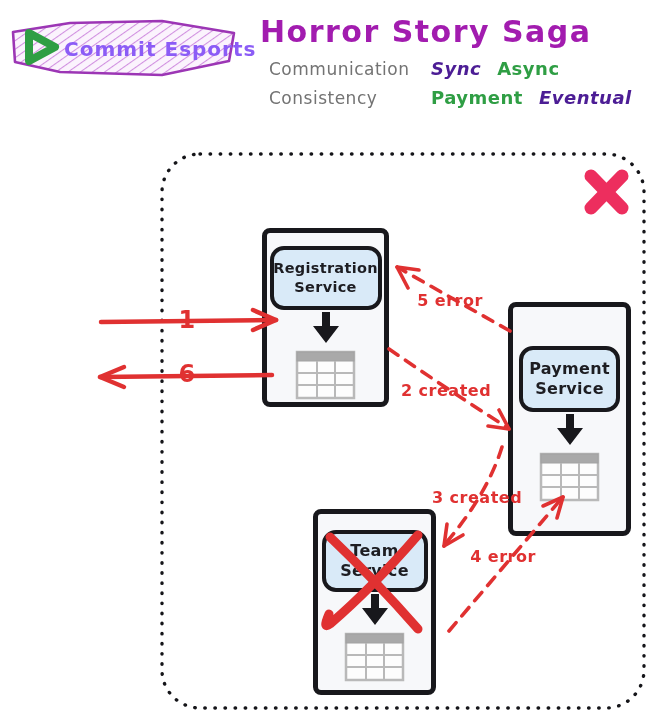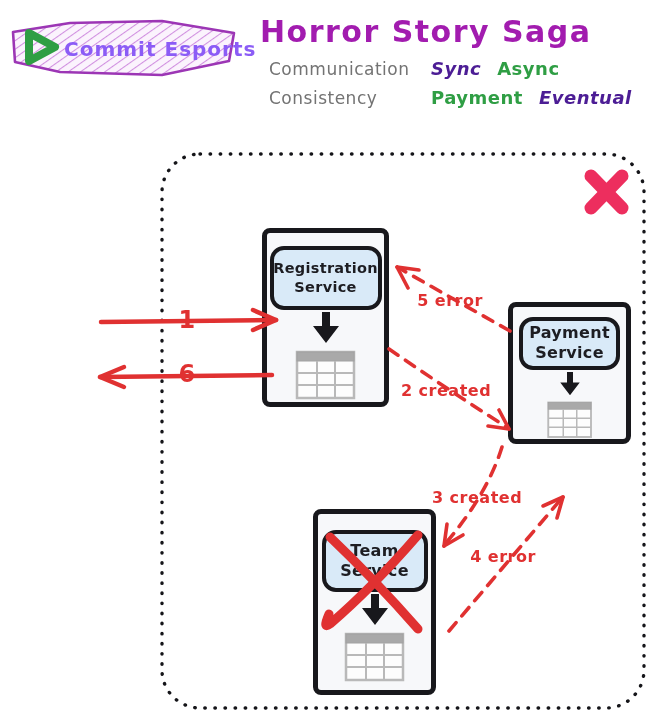--- a/index.html
+++ b/index.html
@@ -31,21 +31,21 @@
     display:flex;flex-direction:column;align-items:center;justify-content:center;
   }
   .service-label{
     box-sizing:border-box;border:4px solid #18181c;border-radius:14px;
     background:#d9eaf8;display:flex;align-items:center;justify-content:center;
     text-align:center;font-size:14.5px;font-weight:600;line-height:1.25;
     letter-spacing:.3px;padding:2px 3px;color:#1d1d22;
   }
   .service-reg{left:262px;top:228px;width:127px;height:179px;}
   .service-reg .service-label{margin-top:11px;width:112px;height:64px;}
-  .service-pay{left:508px;top:302px;width:123px;height:142px;}
+  .service-pay{left:508px;top:302px;width:123px;height:234px;}
   .service-pay .service-label{margin-top:10px;width:101px;height:66px;font-size:16px;}
   .service-team{left:313px;top:509px;width:123px;height:186px;}
   .service-team .service-label{margin-top:9px;width:106px;height:62px;font-size:16px;}
   .down-arrow{margin-top:2px;}
   .table-icon{margin-top:3px;}
   
   .overlay{position:absolute;left:0;top:0;z-index:5;pointer-events:none;}
   .flow-label{
     position:absolute;transform:translate(-50%,-50%);z-index:7;color:#e03131;
     font-size:16px;font-weight:600;letter-spacing:.5px;white-space:nowrap;

